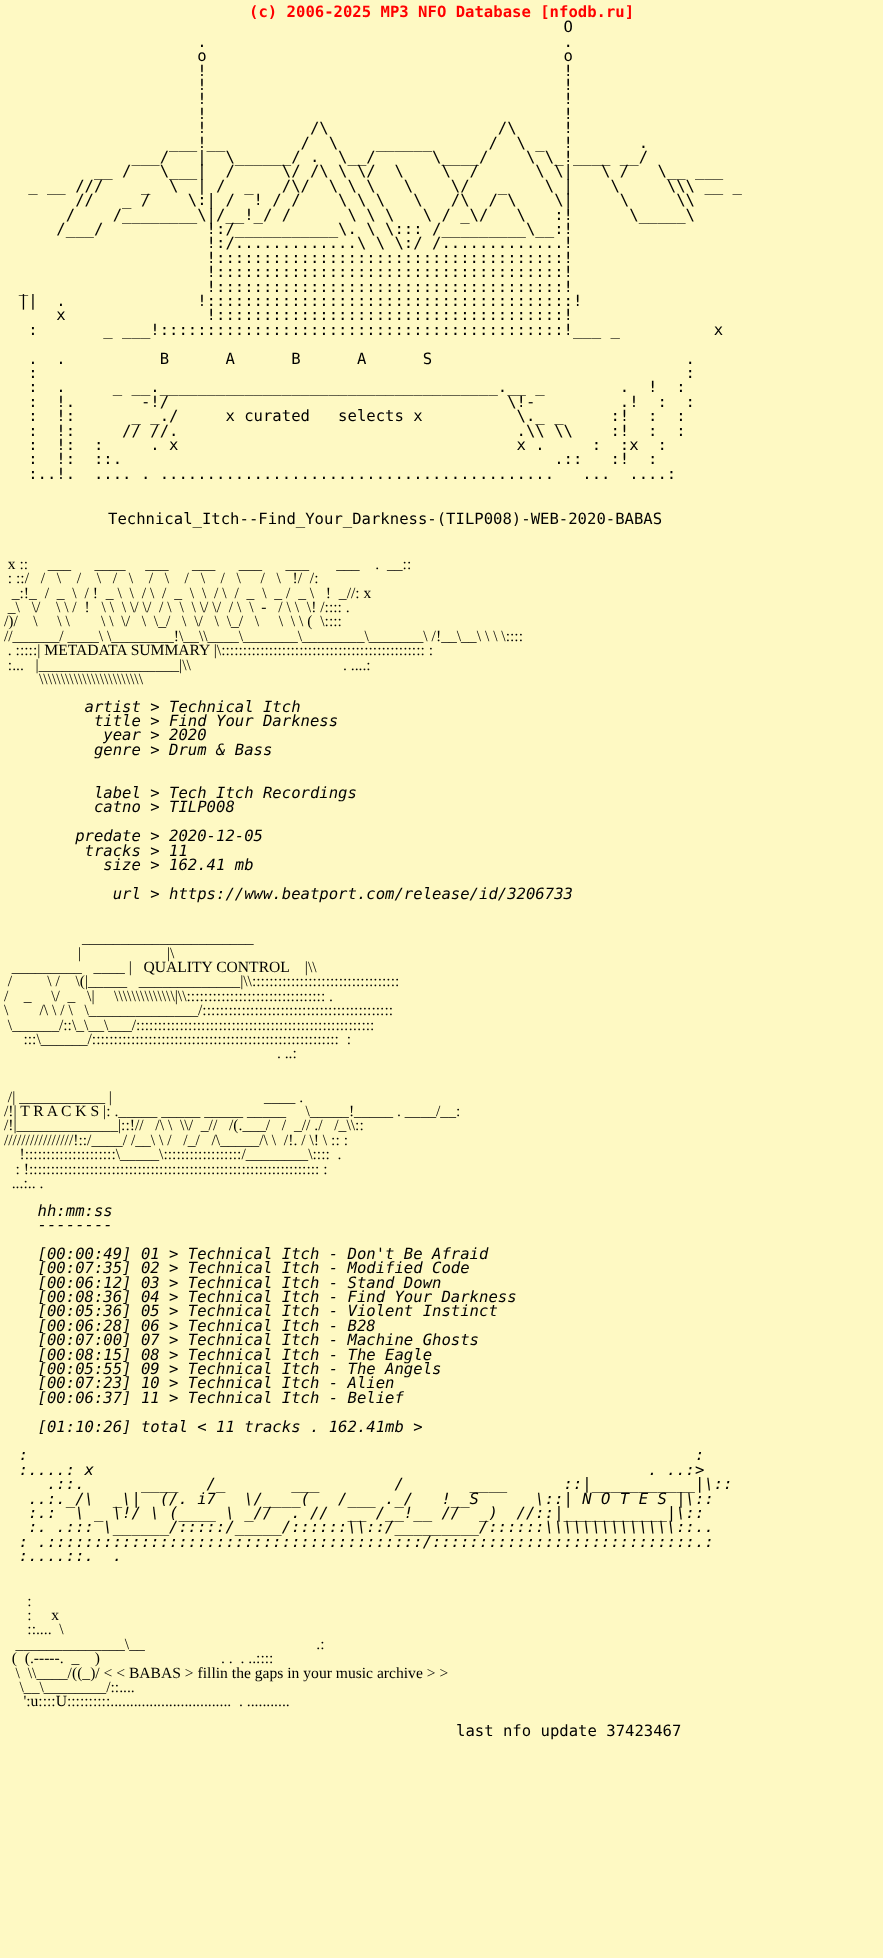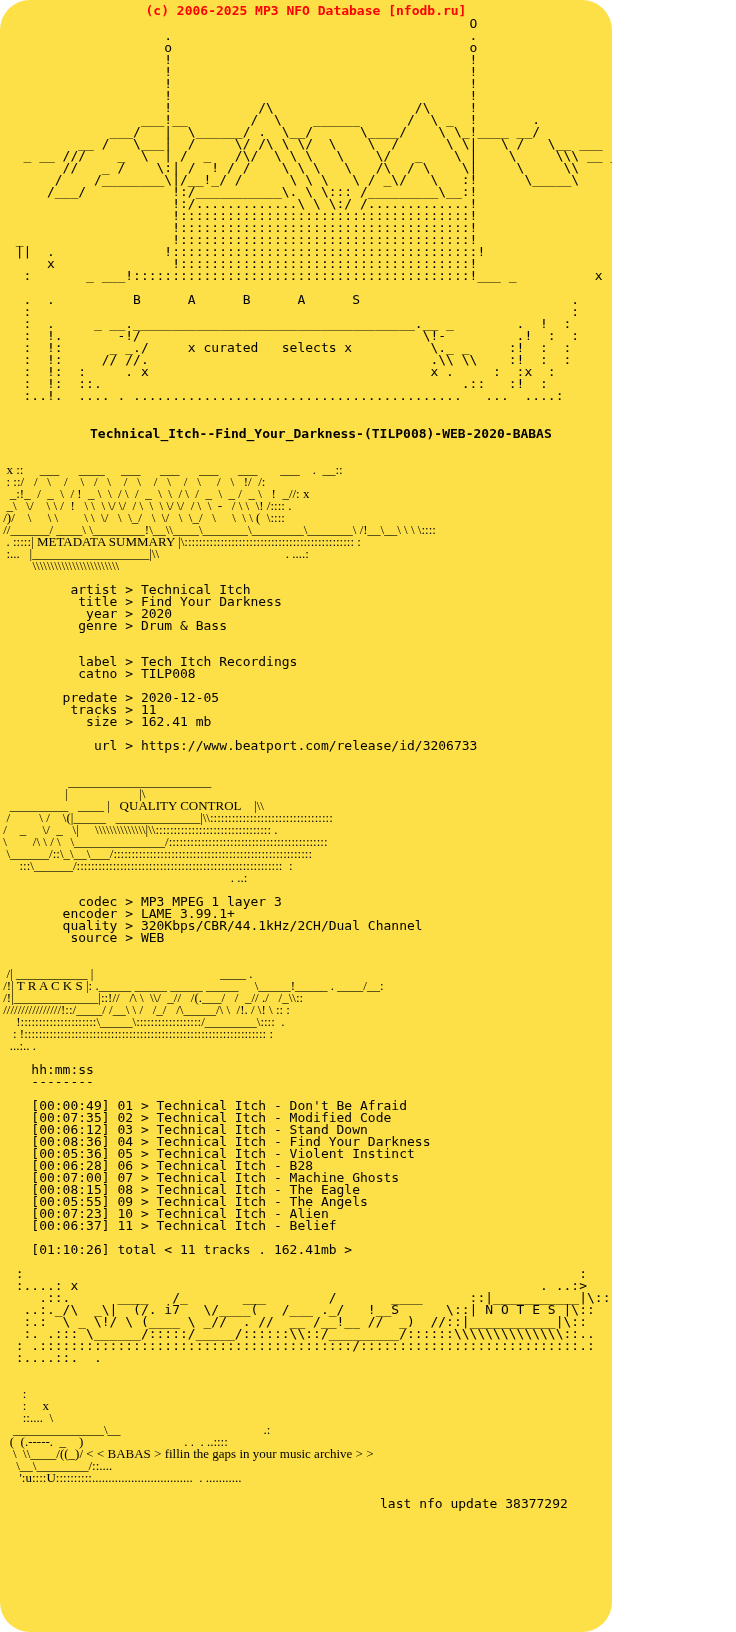--- a/index.html
+++ b/index.html
@@ -1,47 +1,46 @@
 <!DOCTYPE html>
 <html><head>
 <meta charset="utf-8">
 <style>
   html,body{margin:0;padding:0;background:#ffffff;}
   .page{
     position:relative;
-    width:612px;
+    width:736px;
     min-height:1632px;
-    background:#fde047;
+    background:#fef9c3;
     color:#000000;
     font-family:"DejaVu Sans Mono","Liberation Mono",monospace;
     font-size:13px;
     line-height:12px;
     overflow:hidden;
-    border-radius:30px;
   }
   .copyright{
     color:#ff0000;
     font-weight:bold;
     text-align:center;
     font-size:13px;
     line-height:14px;
     padding-top:4px;
     white-space:pre;
   }
   pre.art{
     margin:0;
     padding:0;
     white-space:pre;
     font-family:inherit;
     font-size:13px;
     line-height:12px;
   }
-  pre.mt1{margin-top:12px;}
+  pre.mt1{margin-top:12px;font-style:italic;}
   pre.mt2{margin-top:24px;font-family:Liberation Serif, serif;}
-  pre.release{margin-left:90px;margin-top:26px;font-weight:bold;}
+  pre.release{margin-left:90px;margin-top:26px;}
   pre.notes-line{margin-left:140px;margin-top:14px;}
   pre.footer-line{margin-left:380px;margin-top:14px;}
 </style>
 </head>
 <body>
 
 <div class="page">
 
   <div class="copyright">(c) 2006-2025 MP3 NFO Database [nfodb.ru]</div>
 
@@ -108,24 +107,20 @@
   <pre class="art mt2">                     ______________________
                     |                      |\
    _________   ____ |   QUALITY CONTROL    |\\
   /         \ /    \(|_____   _____________|\\::::::::::::::::::::::::::::::::::
  /    _     \/  _   \|     \\\\\\\\\\\\\\|\\:::::::::::::::::::::::::::::::: .
  \        /\ \ / \   \______________/::::::::::::::::::::::::::::::::::::::::::::
   \______/::\_\__\___/:::::::::::::::::::::::::::::::::::::::::::::::::::::::
       :::\______/:::::::::::::::::::::::::::::::::::::::::::::::::::::::::  :
                                                                        . ..:</pre>
 
-  <pre class="art mt1">          codec &gt; MP3 MPEG 1 layer 3
-        encoder &gt; LAME 3.99.1+
-        quality &gt; 320Kbps/CBR/44.1kHz/2CH/Dual Channel
-         source &gt; WEB</pre>
 
   <pre class="art mt2">  /| ___________ |                                       ____ .
  /!| T R A C K S |: ._____ _____ _____ _____     \_____!_____ . ____/__:
  /!|_____________|::!//   /\ \  \\/  _//   /(.___/   /  _// ./   /_\\::
  ////////////////!::/____/ /__\ \ /   /_/   /\_____/\ \  /!. / \! \ :: :
      !:::::::::::::::::::::\_____\::::::::::::::::::/________\::::  .
     : !::::::::::::::::::::::::::::::::::::::::::::::::::::::::::::::::::: :
    ...:.. .</pre>
 
   <pre class="art mt1">    hh:mm:ss
@@ -157,15 +152,15 @@
 
   <pre class="art mt2">       :
        :     x
        ::....  \
     ______________\__                                            .:
    (  (.-----.  _    )                               . .  . ..::::
     \  \\____/((_)/ &lt; &lt; BABAS &gt; fillin the gaps in your music archive &gt; &gt;
      \__\________/::....
       ':u::::U::::::::::...............................  . ...........</pre>
 
-  <pre class="art footer-line">last nfo update 38377292</pre>
+  <pre class="art footer-line">last nfo update 37423467</pre>
 
 </div>
 
 </body></html>

